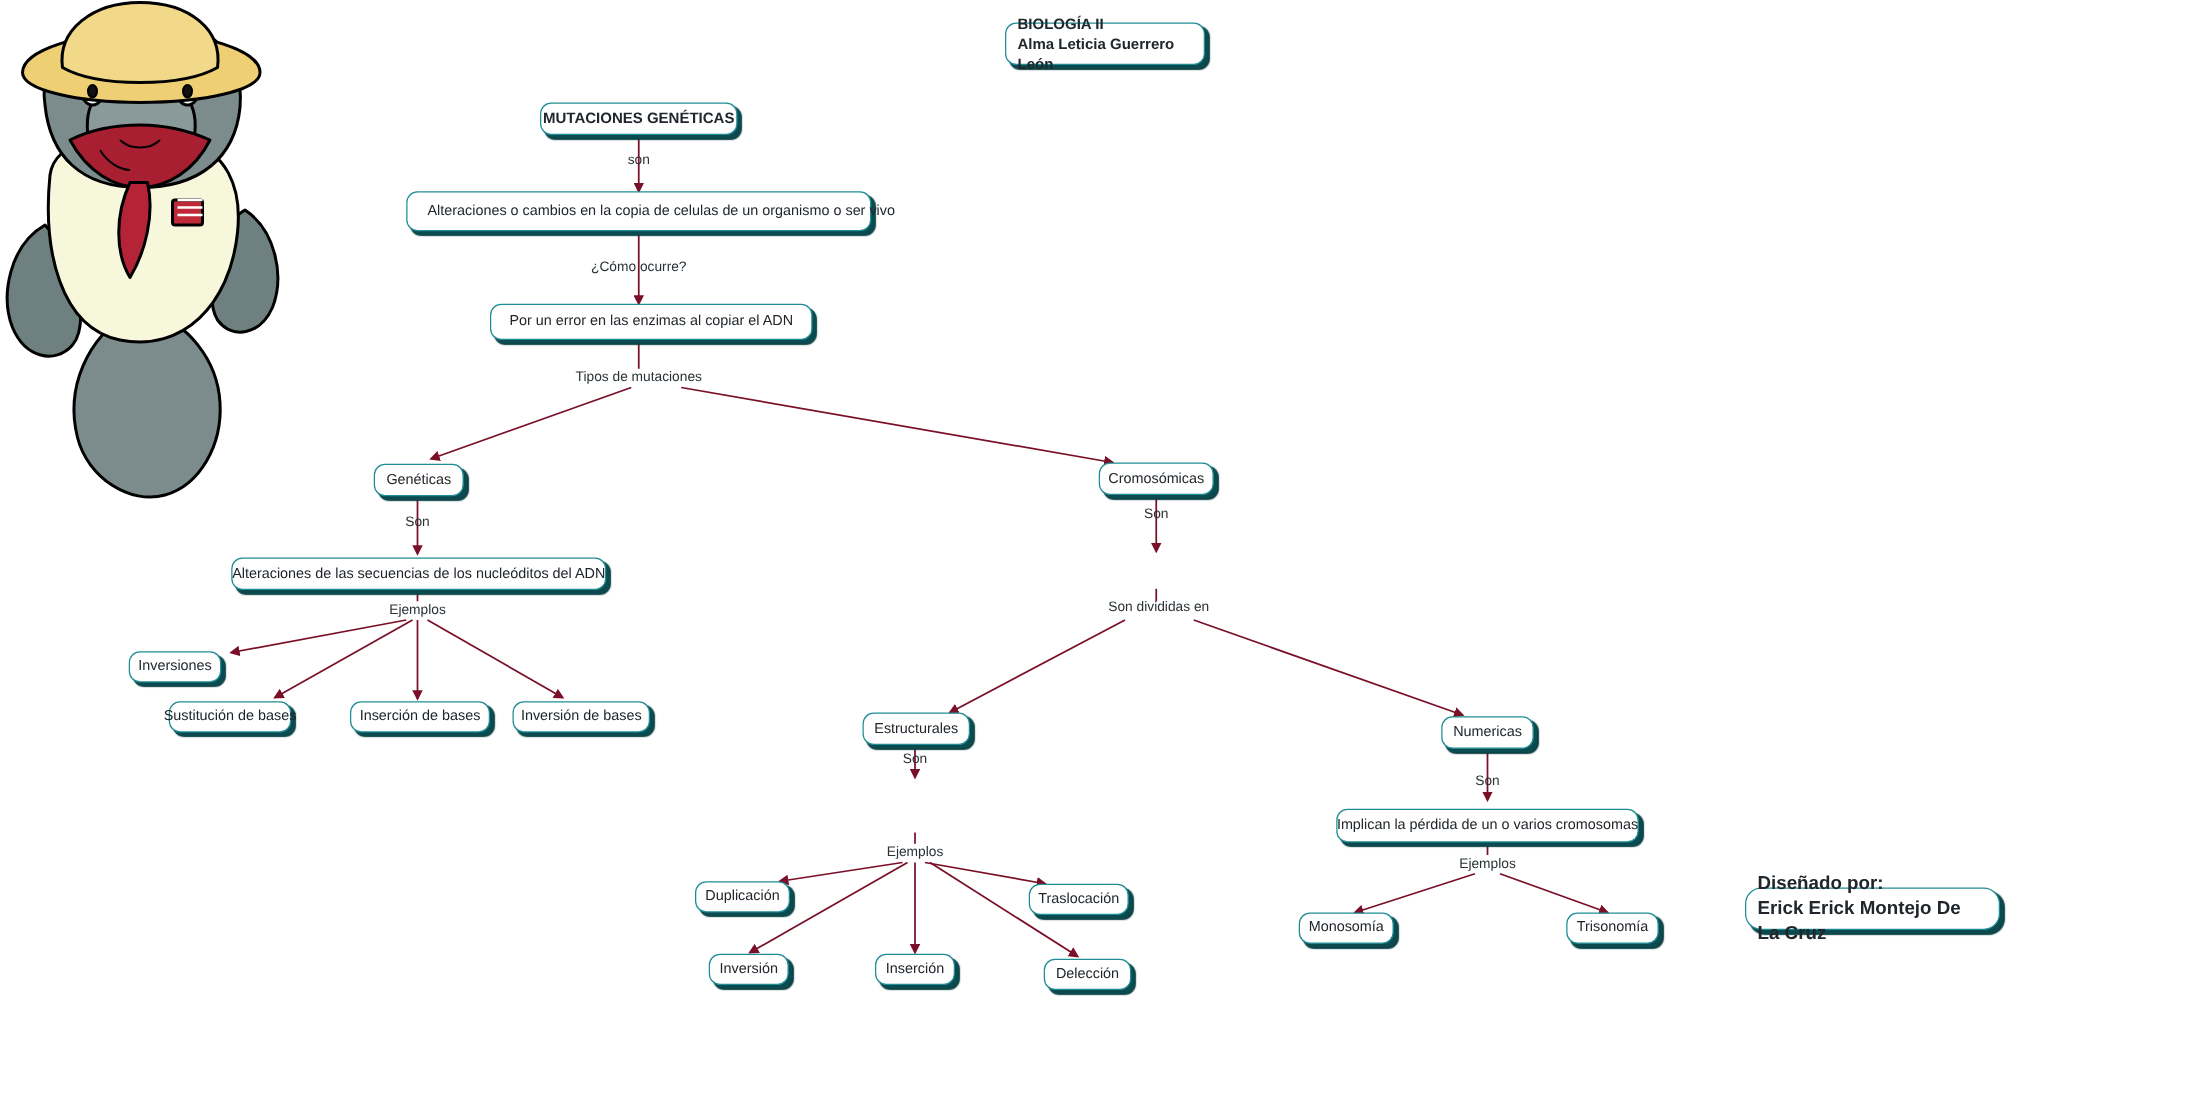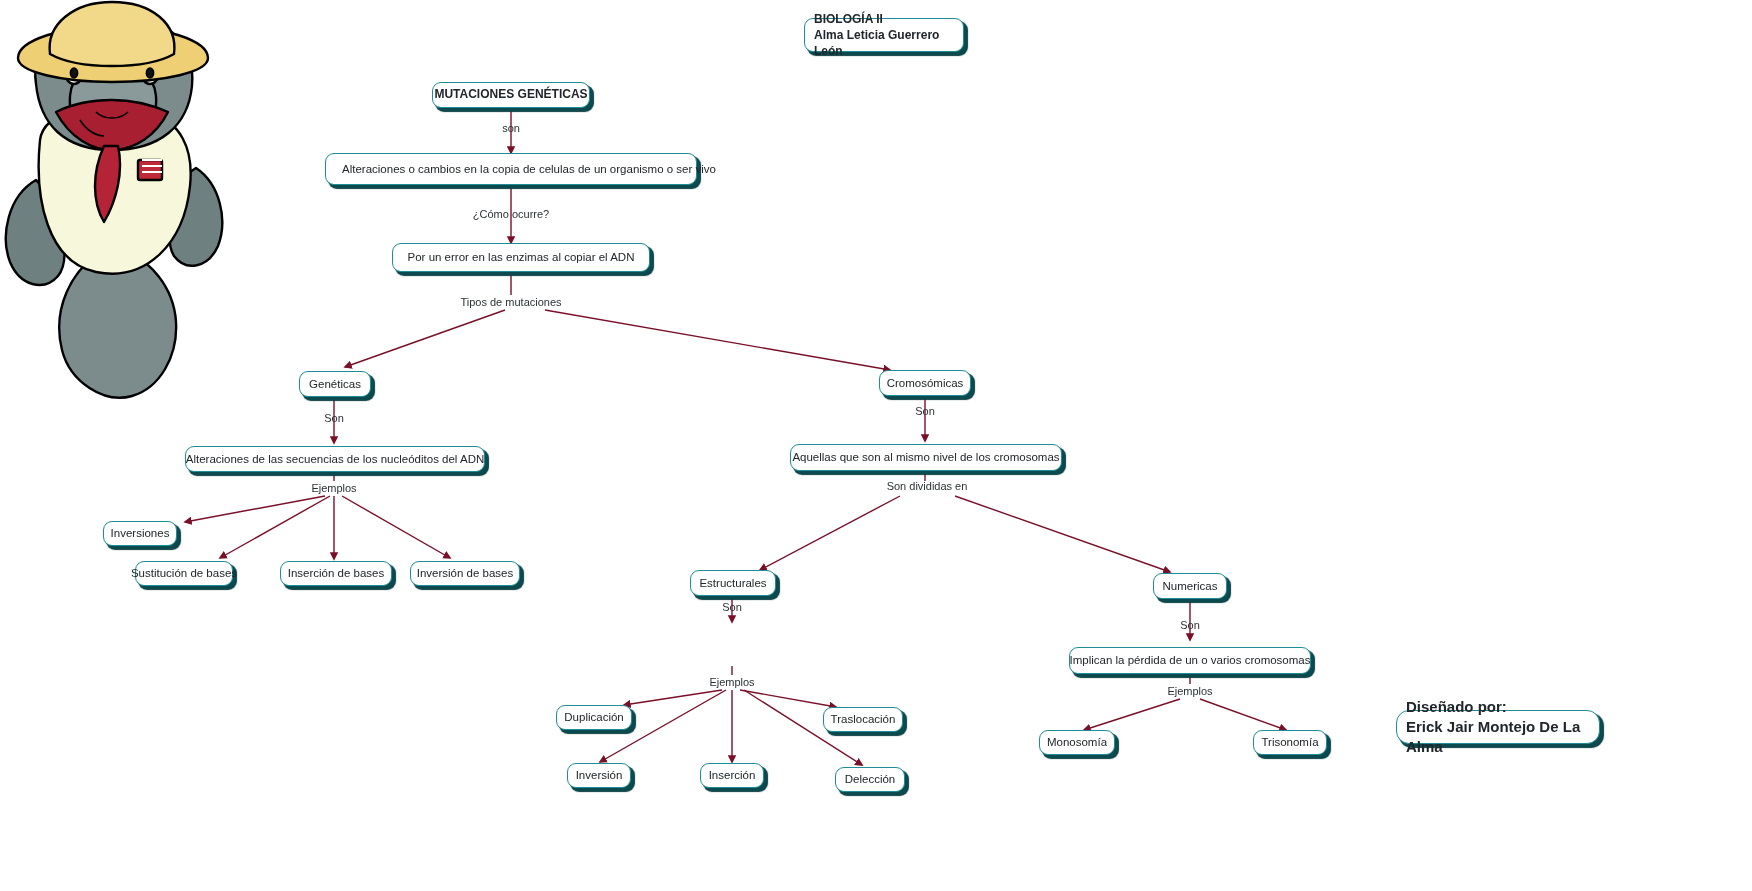--- a/index.html
+++ b/index.html
@@ -135,21 +135,20 @@
   <div class="elabel" style="left:334px;top:482px;">Ejemplos</div>
 
   <div class="node" style="left:103px;top:521px;width:74px;height:25px;">Inversiones</div>
   <div class="node" style="left:135px;top:561px;width:98px;height:25px;">Sustitución de bases</div>
   <div class="node" style="left:280px;top:561px;width:112px;height:25px;">Inserción de bases</div>
   <div class="node" style="left:410px;top:561px;width:110px;height:25px;">Inversión de bases</div>
 
   <div class="node" style="left:879px;top:370px;width:92px;height:26px;">Cromosómicas</div>
   <div class="elabel" style="left:925px;top:405px;">Son</div>
 
-  <div class="node" style="left:790px;top:444px;width:272px;height:27px;">Aquellas que son al mismo nivel de los cromosomas</div>
   <div class="elabel" style="left:927px;top:480px;">Son divididas en</div>
 
   <div class="node" style="left:690px;top:570px;width:86px;height:26px;">Estructurales</div>
   <div class="elabel" style="left:732px;top:601px;">Son</div>
 
   <div class="elabel" style="left:732px;top:676px;">Ejemplos</div>
 
   <div class="node" style="left:556px;top:705px;width:76px;height:25px;">Duplicación</div>
   <div class="node" style="left:567px;top:763px;width:64px;height:25px;">Inversión</div>
   <div class="node" style="left:700px;top:763px;width:64px;height:25px;">Inserción</div>
@@ -161,17 +160,17 @@
 
   <div class="node" style="left:1069px;top:647px;width:242px;height:27px;">Implican la pérdida de un o varios cromosomas</div>
   <div class="elabel" style="left:1190px;top:685px;">Ejemplos</div>
 
   <div class="node" style="left:1039px;top:730px;width:76px;height:25px;">Monosomía</div>
   <div class="node" style="left:1253px;top:730px;width:74px;height:25px;">Trisonomía</div>
 
   <div class="node two credit" style="left:1396px;top:710px;width:204px;height:34px;">
     <div>
       <span class="sub">Diseñado por:</span>
-      <span class="sub">Erick Jair Montejo De La Alma</span>
+      <span class="sub">Erick Erick Montejo De La Cruz</span>
     </div>
   </div>
 
 </div>
 
 </body></html>

